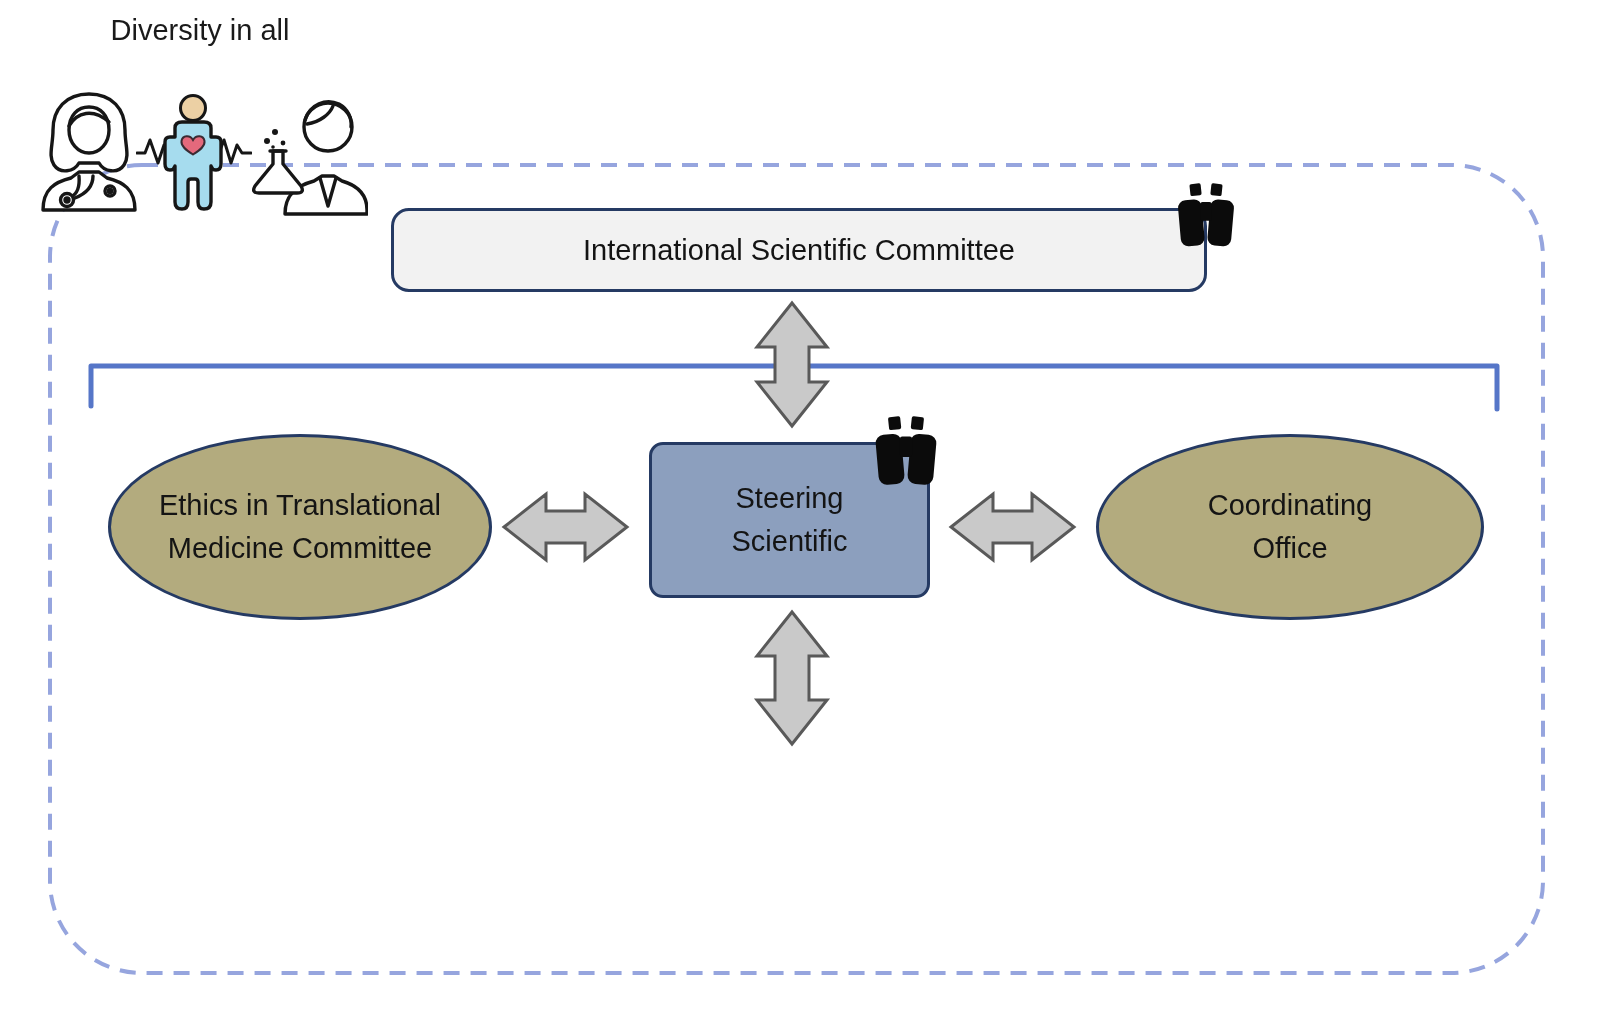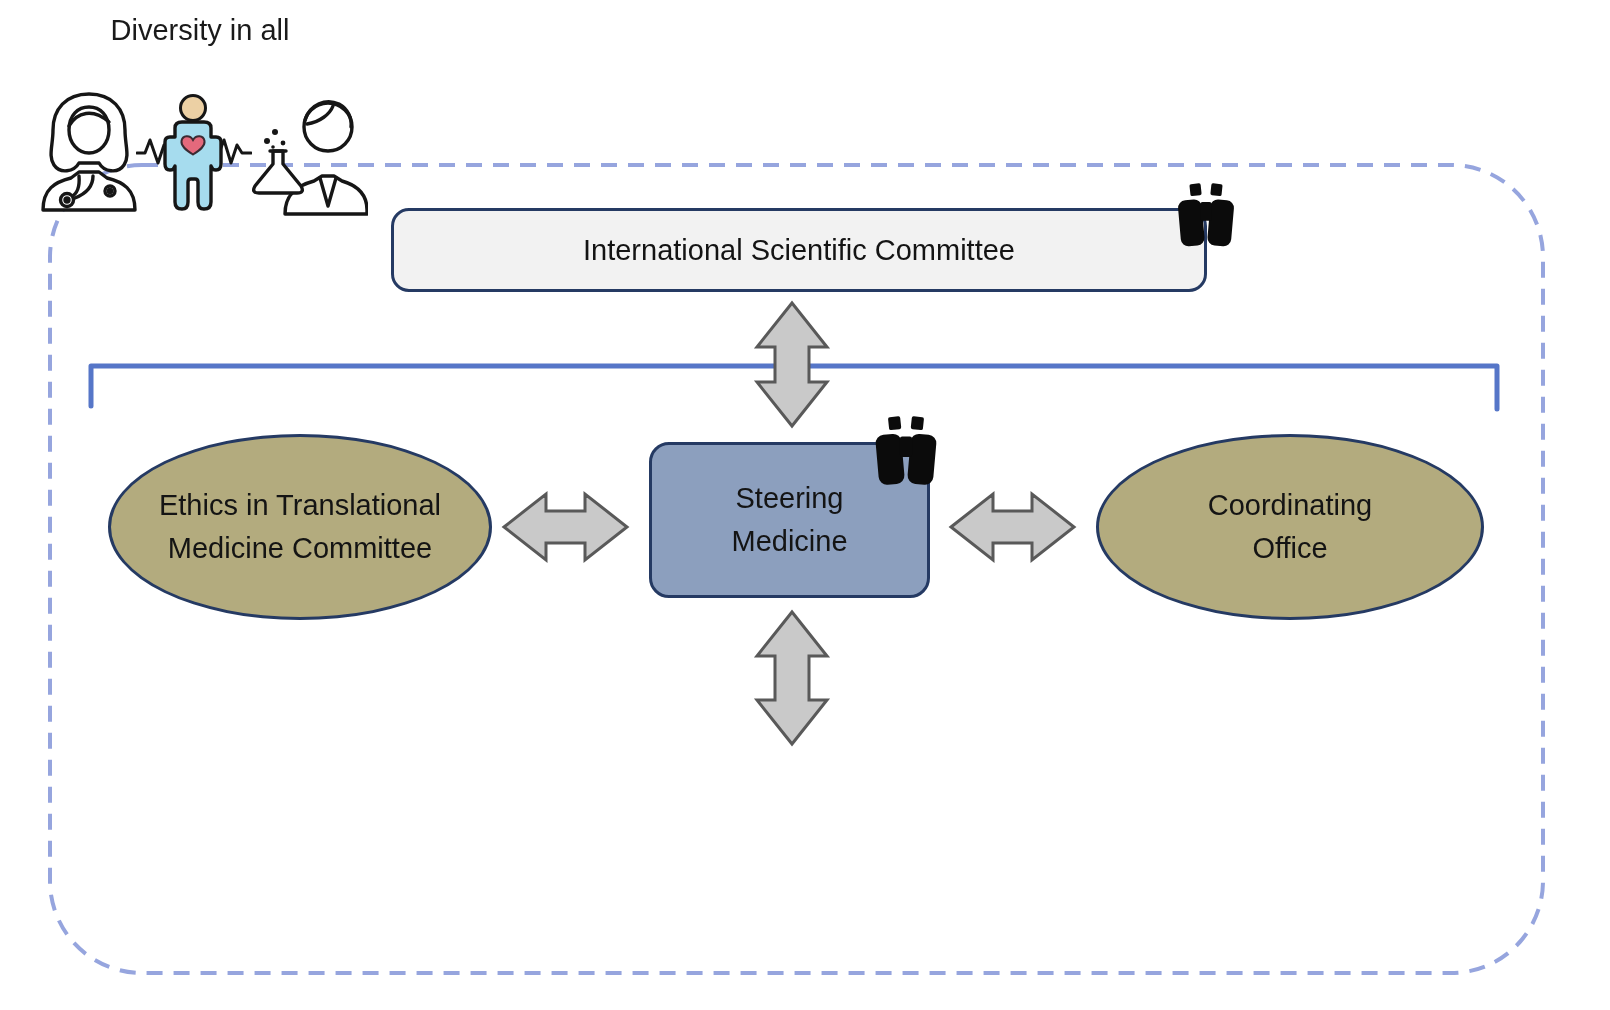--- a/index.html
+++ b/index.html
@@ -17,21 +17,21 @@
     position:absolute;z-index:2;display:flex;flex-direction:column;
     align-items:center;justify-content:center;text-align:center;
     font-size:29px;line-height:43px;color:#141414;box-sizing:border-box;
   }
   .rect-node{border:3px solid #253a63;}
   .isc{
     left:391px;top:208px;width:816px;height:84px;border-radius:18px;
     background:#f2f2f2;
   }
   .steering{
-    left:649px;top:442px;width:281px;height:156px;border-radius:20px;
+    left:649px;top:442px;width:281px;height:156px;border-radius:14px;
     background:#8c9fbe;
   }
   .ellipse{
     border:3px solid #253a63;border-radius:50%;background:#b3ab7e;
   }
   .ethics{left:108px;top:434px;width:384px;height:186px;}
   .coordinating{left:1096px;top:434px;width:388px;height:186px;}
   .research{left:600px;top:757px;width:388px;height:186px;}
   .badge{position:absolute;z-index:4;}
 </style>
@@ -101,21 +101,21 @@
       <rect x="27" y="1" width="16" height="17" rx="2.5" transform="rotate(-6 35 9)"></rect>
       <rect x="57" y="1" width="16" height="17" rx="2.5" transform="rotate(6 65 9)"></rect>
       <rect x="12" y="24" width="34" height="66" rx="11" transform="rotate(-5 29 57)"></rect>
       <rect x="54" y="24" width="34" height="66" rx="11" transform="rotate(5 71 57)"></rect>
       <rect x="42" y="27" width="16" height="27" rx="3"></rect>
     </g>
   </svg>
 
   <div class="node rect-node steering">
     <span>Steering</span>
-    <span>Medicine</span>
+    <span>Scientific</span>
   </div>
 
   <svg class="badge" style="left:867px;top:416px" width="78" height="76" viewBox="0 0 100 100" xmlns="http://www.w3.org/2000/svg">
     <g fill="#0b0b0b">
       <rect x="27" y="1" width="16" height="17" rx="2.5" transform="rotate(-6 35 9)"></rect>
       <rect x="57" y="1" width="16" height="17" rx="2.5" transform="rotate(6 65 9)"></rect>
       <rect x="12" y="24" width="34" height="66" rx="11" transform="rotate(-5 29 57)"></rect>
       <rect x="54" y="24" width="34" height="66" rx="11" transform="rotate(5 71 57)"></rect>
       <rect x="42" y="27" width="16" height="27" rx="3"></rect>
     </g>

